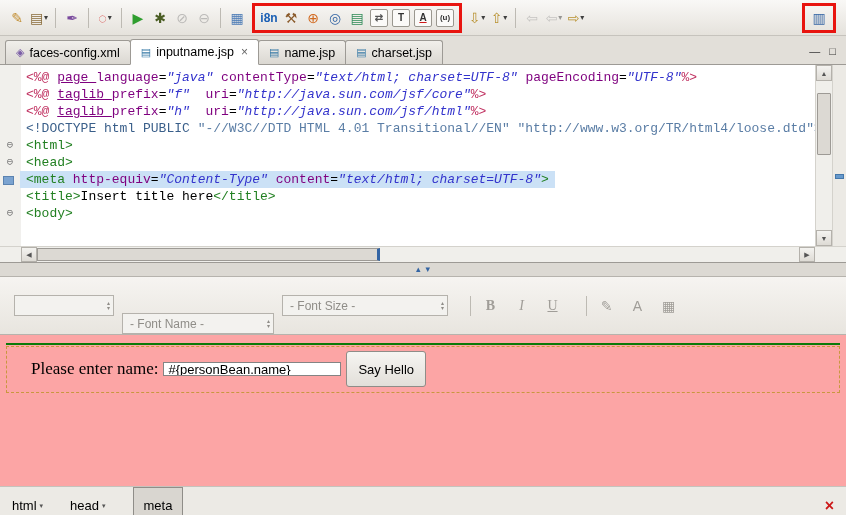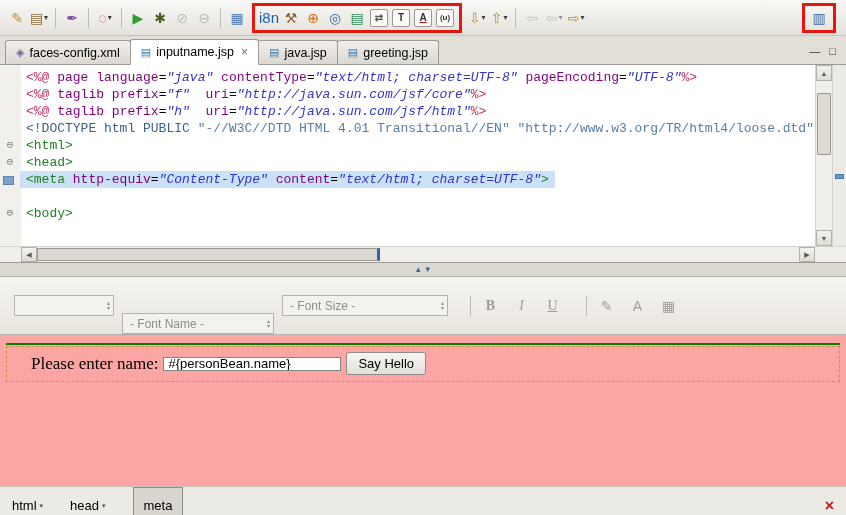--- a/index.html
+++ b/index.html
@@ -44,21 +44,21 @@
                background:linear-gradient(to right,#f1f0ec 0,#f1f0ec 20px,#e3e1dc 20px,#fff 21px); }
   .code-line { display:flex; height:17px; font-family:"Liberation Mono","DejaVu Sans Mono",monospace;
                font-size:13px; line-height:17px; white-space:pre; }
   .gutter-cell { flex:0 0 20px; width:20px; display:flex; align-items:center; justify-content:center;
                  font-size:11px; color:#7d7d7d; position:relative; }
   .gutter-cell.marker::after { content:""; position:absolute; left:3px; top:5px; width:9px; height:7px;
                  background:#7ba3d0; border:1px solid #5b83b0; }
   .code-content { display:inline-block; padding:0 6px 0 6px; }
   .code-content.hl { background:#cbe1f6; }
   .tk-jspd { color:#c03060; }
-  .tk-dir  { color:#7f007f; }
+  .tk-dir  { color:#7f007f;text-decoration:underline; }
   .tk-attr { color:#7f007f; }
   .tk-pln  { color:#000; }
   .tk-val  { color:#3333cc; font-style:italic; }
   .tk-tag  { color:#228022; }
   .tk-doct { color:#3a5f8a; }
   .tk-dstr { color:#5a7da5; }
 
   .vscroll { flex:0 0 17px; background:#f0efeb; border-left:1px solid #d4d2cc; display:flex; flex-direction:column; }
   .scroll-btn { flex:0 0 16px; font-size:7px; color:#555; display:flex; align-items:center; justify-content:center;
                 background:linear-gradient(#f4f3f0,#dedbd5); border:1px solid #b4b1ab; }
@@ -97,21 +97,21 @@
   .fmt-btn.und { text-decoration:underline; font-family:"Liberation Serif",serif; }
 
   
   .visual { flex:0 0 152px; background:#fca5a5; border-bottom:1px solid #c5c2bc; padding:8px 6px 0 6px; overflow:hidden; }
   .green-rule { height:2px; background:#0a7a0a; margin-bottom:1px; }
   .form-outline { border:1px dashed #c9973f; min-height:36px; display:flex; align-items:center;
                   gap:5px; padding:4px 6px 5px 24px; }
   .form-label { font-family:"Liberation Serif",serif; font-size:17px; }
   .text-input { width:178px; height:14px; border:1px solid #848484; font-size:13px; padding:2px 4px;
                 font-family:"Liberation Sans",sans-serif; background:#fff; }
-  .say-btn { height:23px; padding:0 11px; background:linear-gradient(#f6f5f2,#e2dfd9);
+  .say-btn { height:36px; padding:0 11px; background:linear-gradient(#f6f5f2,#e2dfd9);
              border:1px solid #8f8d88; border-radius:3px; font-size:13px; font-family:"Liberation Sans",sans-serif; }
 
   
   .selbar { flex:0 0 29px; background:#eceae5; border-bottom:1px solid #b6b3ad;
             display:flex; align-items:center; padding:0 12px; font-size:13px; }
   .sel-items { display:flex; align-items:center; gap:27px; }
   .sel-item { display:flex; align-items:center; gap:3px; }
   .sel-item.selected { background:#d9d6d0; border:1px solid #8f8d88; padding:10px 10px; }
   .sel-caret { font-size:7px; color:#555; }
   .selbar-close { margin-left:auto; color:#cc1818; font-weight:bold; font-size:16px; line-height:1; }
@@ -157,21 +157,21 @@
         <div class="tb-btn dis">
           <span class="glyph" style="color: rgb(136, 136, 136);">⊖</span>
         </div>
         <div class="tb-sep"></div>
         <div class="tb-btn">
           <span class="glyph" style="color: rgb(74, 122, 181);">▦</span>
         </div>
       </div>
       <div class="tb-group boxed">
         <div class="tb-btn">
-          <span class="glyph" style="color: rgb(26, 95, 180); font-size: 15px; font-weight: normal;">i8n</span>
+          <span class="glyph" style="color: rgb(26, 95, 180); font-size: 12px; font-weight: bold;">i8n</span>
         </div>
         <div class="tb-btn">
           <span class="glyph" style="color: rgb(138, 90, 42);">⚒</span>
         </div>
         <div class="tb-btn">
           <span class="glyph" style="color: rgb(210, 105, 30);">⊕</span>
         </div>
         <div class="tb-btn">
           <span class="glyph" style="color: rgb(52, 101, 164);">◎</span>
         </div>
@@ -226,44 +226,44 @@
           <span class="file-icon" style="color: rgb(123, 94, 167);">◈</span>
           <span>faces-config.xml</span>
         </div>
         <div class="tab active">
           <span class="file-icon" style="color: rgb(58, 124, 168);">▤</span>
           <span>inputname.jsp</span>
           <span class="close">×</span>
         </div>
         <div class="tab">
           <span class="file-icon" style="color: rgb(58, 124, 168);">▤</span>
-          <span>java.jsp</span>
+          <span>name.jsp</span>
         </div>
         <div class="tab">
           <span class="file-icon" style="color: rgb(58, 124, 168);">▤</span>
-          <span>greeting.jsp</span>
+          <span>charset.jsp</span>
         </div>
       </div>
     <div class="tabbar-right">
       <span class="win-btn">—</span>
       <span class="win-btn">□</span>
     </div>
   </div>
 
   <div class="editor">
     <div class="editor-main">
       <div class="code-area" id="code">
           <div class="code-line"><span class="gutter-cell"></span><span class="code-content"><span class="tk-jspd">&lt;%@ </span><span class="tk-dir">page </span><span class="tk-attr">language</span><span class="tk-pln">=</span><span class="tk-val">"java"</span><span class="tk-pln"> </span><span class="tk-attr">contentType</span><span class="tk-pln">=</span><span class="tk-val">"text/html; charset=UTF-8"</span><span class="tk-pln"> </span><span class="tk-attr">pageEncoding</span><span class="tk-pln">=</span><span class="tk-val">"UTF-8"</span><span class="tk-jspd">%&gt;</span></span></div>
           <div class="code-line"><span class="gutter-cell"></span><span class="code-content"><span class="tk-jspd">&lt;%@ </span><span class="tk-dir">taglib </span><span class="tk-attr">prefix</span><span class="tk-pln">=</span><span class="tk-val">"f"</span><span class="tk-pln">  </span><span class="tk-attr">uri</span><span class="tk-pln">=</span><span class="tk-val">"http://java.sun.com/jsf/core"</span><span class="tk-jspd">%&gt;</span></span></div>
           <div class="code-line"><span class="gutter-cell"></span><span class="code-content"><span class="tk-jspd">&lt;%@ </span><span class="tk-dir">taglib </span><span class="tk-attr">prefix</span><span class="tk-pln">=</span><span class="tk-val">"h"</span><span class="tk-pln">  </span><span class="tk-attr">uri</span><span class="tk-pln">=</span><span class="tk-val">"http://java.sun.com/jsf/html"</span><span class="tk-jspd">%&gt;</span></span></div>
           <div class="code-line"><span class="gutter-cell"></span><span class="code-content"><span class="tk-doct">&lt;!DOCTYPE html PUBLIC </span><span class="tk-dstr">"-//W3C//DTD HTML 4.01 Transitional//EN"</span><span class="tk-pln"> </span><span class="tk-dstr">"http://www.w3.org/TR/html4/loose.dtd"</span><span class="tk-doct">&gt;</span></span></div>
           <div class="code-line"><span class="gutter-cell">⊖</span><span class="code-content"><span class="tk-tag">&lt;html&gt;</span></span></div>
           <div class="code-line"><span class="gutter-cell">⊖</span><span class="code-content"><span class="tk-tag">&lt;head&gt;</span></span></div>
           <div class="code-line"><span class="gutter-cell marker"></span><span class="code-content hl"><span class="tk-tag">&lt;meta </span><span class="tk-attr">http-equiv</span><span class="tk-pln">=</span><span class="tk-val">"Content-Type"</span><span class="tk-pln"> </span><span class="tk-attr">content</span><span class="tk-pln">=</span><span class="tk-val">"text/html; charset=UTF-8"</span><span class="tk-tag">&gt;</span></span></div>
-          <div class="code-line"><span class="gutter-cell"></span></div>
+          <div class="code-line"><span class="gutter-cell"></span><span class="code-content"><span class="tk-tag">&lt;title&gt;</span><span class="tk-pln">Insert title here</span><span class="tk-tag">&lt;/title&gt;</span></span></div>
           <div class="code-line"><span class="gutter-cell">⊖</span><span class="code-content"><span class="tk-tag">&lt;body&gt;</span></span></div>
         </div>
       <div class="vscroll">
         <div class="scroll-btn">▲</div>
         <div class="vtrack">
           <div class="vthumb"></div>
         </div>
         <div class="scroll-btn">▼</div>
       </div>
       <div class="ruler">

